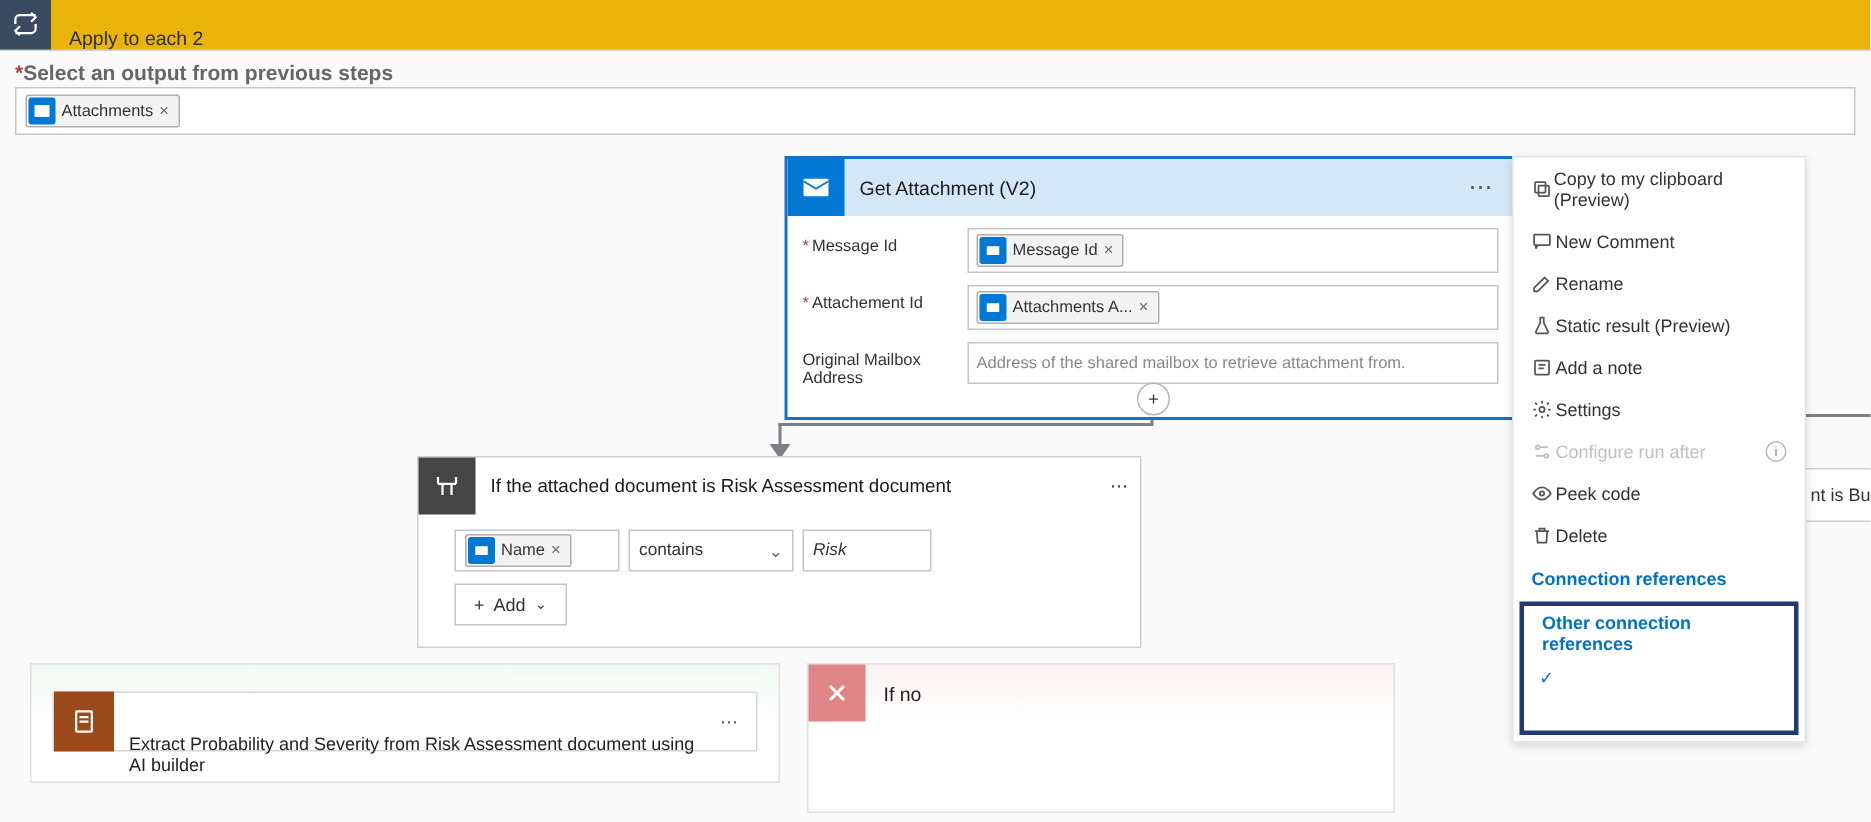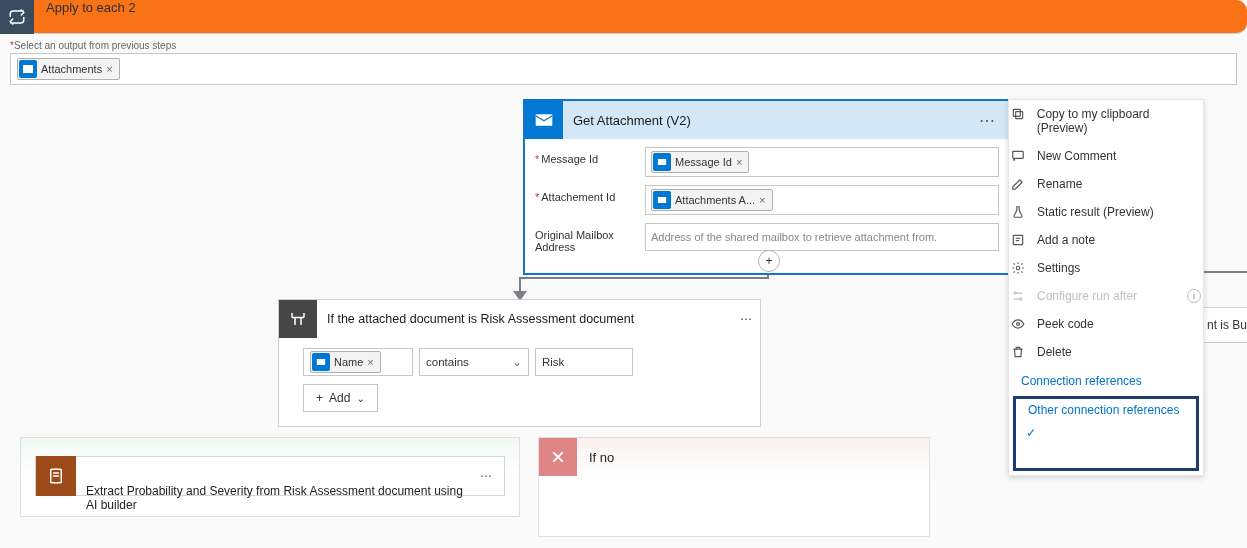--- a/index.html
+++ b/index.html
@@ -15,25 +15,24 @@
       width: 1247px;
       height: 548px;
       overflow: hidden;
       position: relative;
     }
 
     
     .top-bar {
       width: 100%;
       height: 34px;
-      background: #f97316;
-      display: flex;
-      align-items: flex-start;
+      background: #eab308;
+      display: flex;
+      align-items: flex-end;
       border-bottom: 1px solid #d0d2d6;
-      border-radius: 11px;
     }
     .top-bar-icon {
       width: 34px;
       height: 34px;
       background: #3a4a5f;
       display: flex;
       align-items: center;
       justify-content: center;
       color: #fff;
     }
@@ -43,21 +42,22 @@
       font-size: 13px;
     }
 
     
     .output-select {
       padding: 6px 10px 0;
       width: 100%;
     }
     .output-label {
       color: #666;
-      font-size: 10px;
+      font-size: 14px;
+      font-weight: bold;
     }
     .output-label .req { color: #a94442; }
     .token-row {
       border: 1px solid #c6c6c6;
       background: #fff;
       padding: 4px 6px;
       margin-top: 2px;
       width: 100%;
     }
     .token {
@@ -329,23 +329,22 @@
       left: 1008px;
       top: 14px;
       width: 196px;
       background: #fff;
       box-shadow: 0 2px 6px rgba(0,0,0,0.15);
       border: 1px solid #e5e5e5;
       z-index: 10;
     }
     .menu-item {
       display: flex;
-      align-items: flex-start;
-      gap: 10px;
-      padding: 7px 2px;
+      align-items: center;
+      padding: 7px 12px;
       font-size: 12px;
       color: #333;
       cursor: pointer;
     }
     .menu-item.disabled {
       color: #c0c0c0;
       cursor: default;
     }
     .menu-item .mi-icon {
       width: 16px;
@@ -360,21 +359,21 @@
       border-radius: 50%;
       font-size: 9px;
       display: flex;
       align-items: center;
       justify-content: center;
       color: #888;
     }
     .menu-section {
       font-size: 12px;
       color: #0072c6;
-      font-weight: 400;
+      font-weight: 700;
       padding: 8px 12px 4px;
     }
     .highlight-box {
       border: 3px solid #1f3b72;
       margin: 4px;
       padding-bottom: 24px;
     }
     .conn-item {
       display: flex;
       align-items: flex-start;
@@ -512,21 +511,21 @@
                 </svg>
             </span>
             <span>Name</span>
             <span class="close">×</span>
           </span>
         </div>
         <div class="cond-box" style="width:110px;">
           <span>contains</span>
           <span class="chev">⌄</span>
         </div>
-        <div class="cond-box" style="width:98px;">
+        <div class="cond-box" style="width:86px;font-style:italic;">
           <span>Risk</span>
         </div>
       </div>
       <div class="add-btn">
         <span>+</span>
         <span>Add</span>
         <span style="font-size:10px;">⌄</span>
       </div>
     </div>
   </div>

